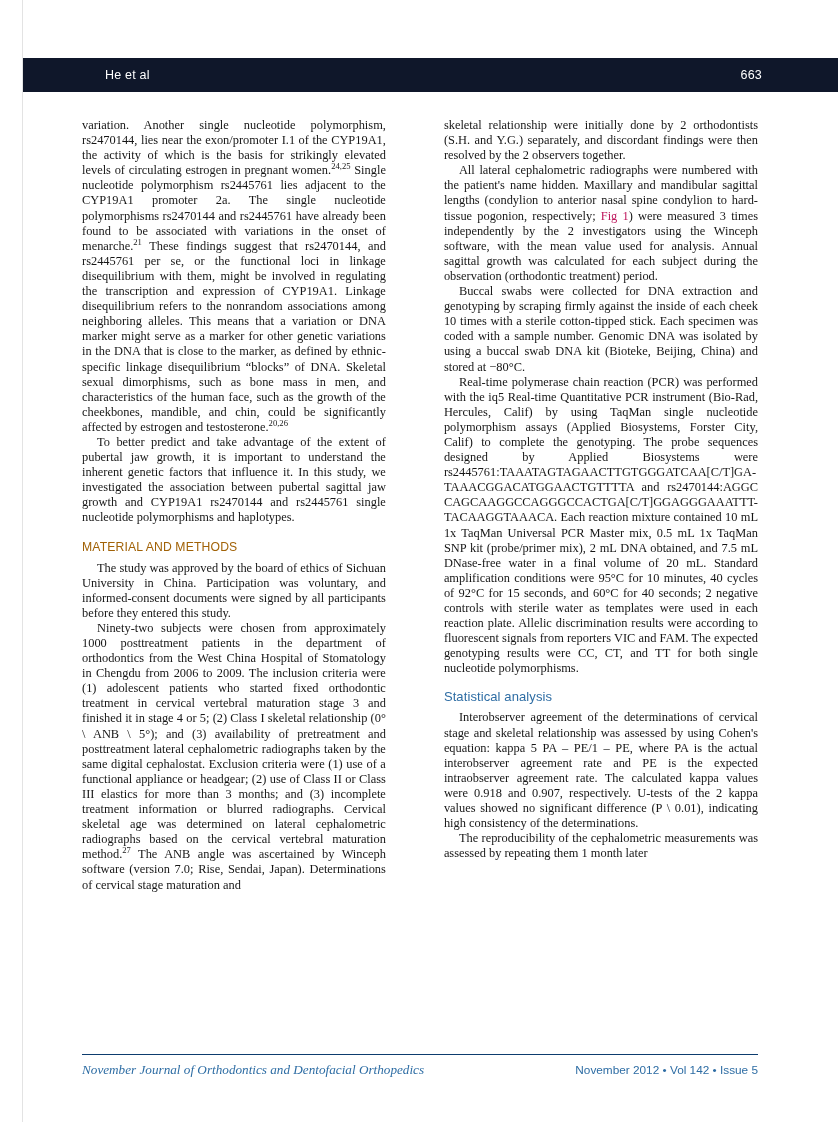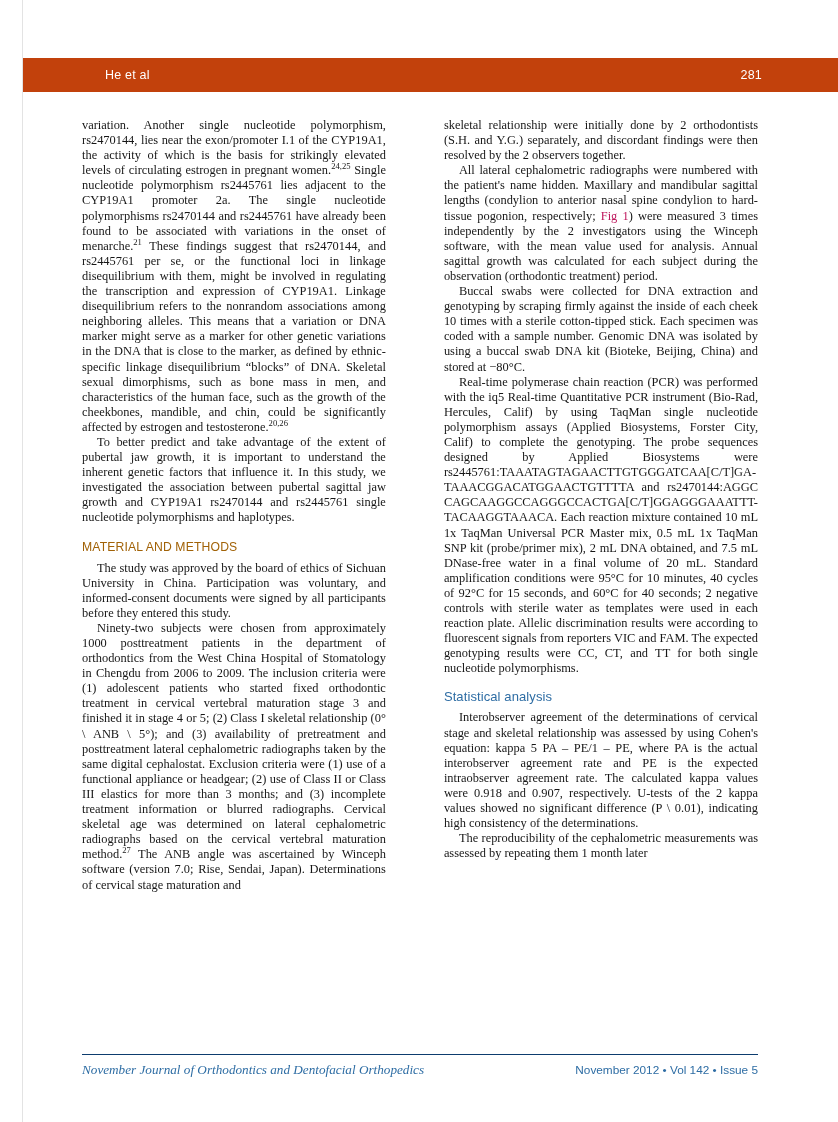--- a/index.html
+++ b/index.html
@@ -29,21 +29,21 @@
     background: #ffffff;
     border-right: 1px solid #e3e3e3;
   }
   
   .header-bar {
     position: absolute;
     left: 23px;
     top: 58px;
     right: 0;
     height: 34px;
-    background: #c2410c;
+    background: #0f172a;
     display: flex;
     align-items: center;
     justify-content: space-between;
     padding: 0 76px 0 82px;
     box-sizing: border-box;
   }
   .header-author {
     color: #ffffff;
     font-family: "Liberation Sans", sans-serif;
     font-size: 12.5px;
@@ -142,21 +142,21 @@
 </style>
 </head>
 <body>
 
 <div class="page">
 
   <div class="left-rule"></div>
 
   <div class="header-bar">
     <span class="header-author">He et al</span>
-    <span class="header-page">281</span>
+    <span class="header-page">663</span>
   </div>
 
   <div class="columns">
 
     <div class="col">
       <p>variation. Another single nucleotide polymorphism, rs2470144, lies near the exon/promoter I.1 of the CYP19A1, the activity of which is the basis for strikingly elevated levels of circulating estrogen in pregnant women.<sup>24,25</sup> Single nucleotide polymorphism rs2445761 lies adjacent to the CYP19A1 promoter 2a. The single nucleotide polymorphisms rs2470144 and rs2445761 have already been found to be associated with variations in the onset of menarche.<sup>21</sup> These findings suggest that rs2470144, and rs2445761 per se, or the functional loci in linkage disequilibrium with them, might be involved in regulating the transcription and expression of CYP19A1. Linkage disequilibrium refers to the nonrandom associations among neighboring alleles. This means that a variation or DNA marker might serve as a marker for other genetic variations in the DNA that is close to the marker, as defined by ethnic-specific linkage disequilibrium “blocks” of DNA. Skeletal sexual dimorphisms, such as bone mass in men, and characteristics of the human face, such as the growth of the cheekbones, mandible, and chin, could be significantly affected by estrogen and testosterone.<sup>20,26</sup></p>
       <p class="indent">To better predict and take advantage of the extent of pubertal jaw growth, it is important to understand the inherent genetic factors that influence it. In this study, we investigated the association between pubertal sagittal jaw growth and CYP19A1 rs2470144 and rs2445761 single nucleotide polymorphisms and haplotypes.</p>
 
       <div class="sec-head">MATERIAL AND METHODS</div>
 

